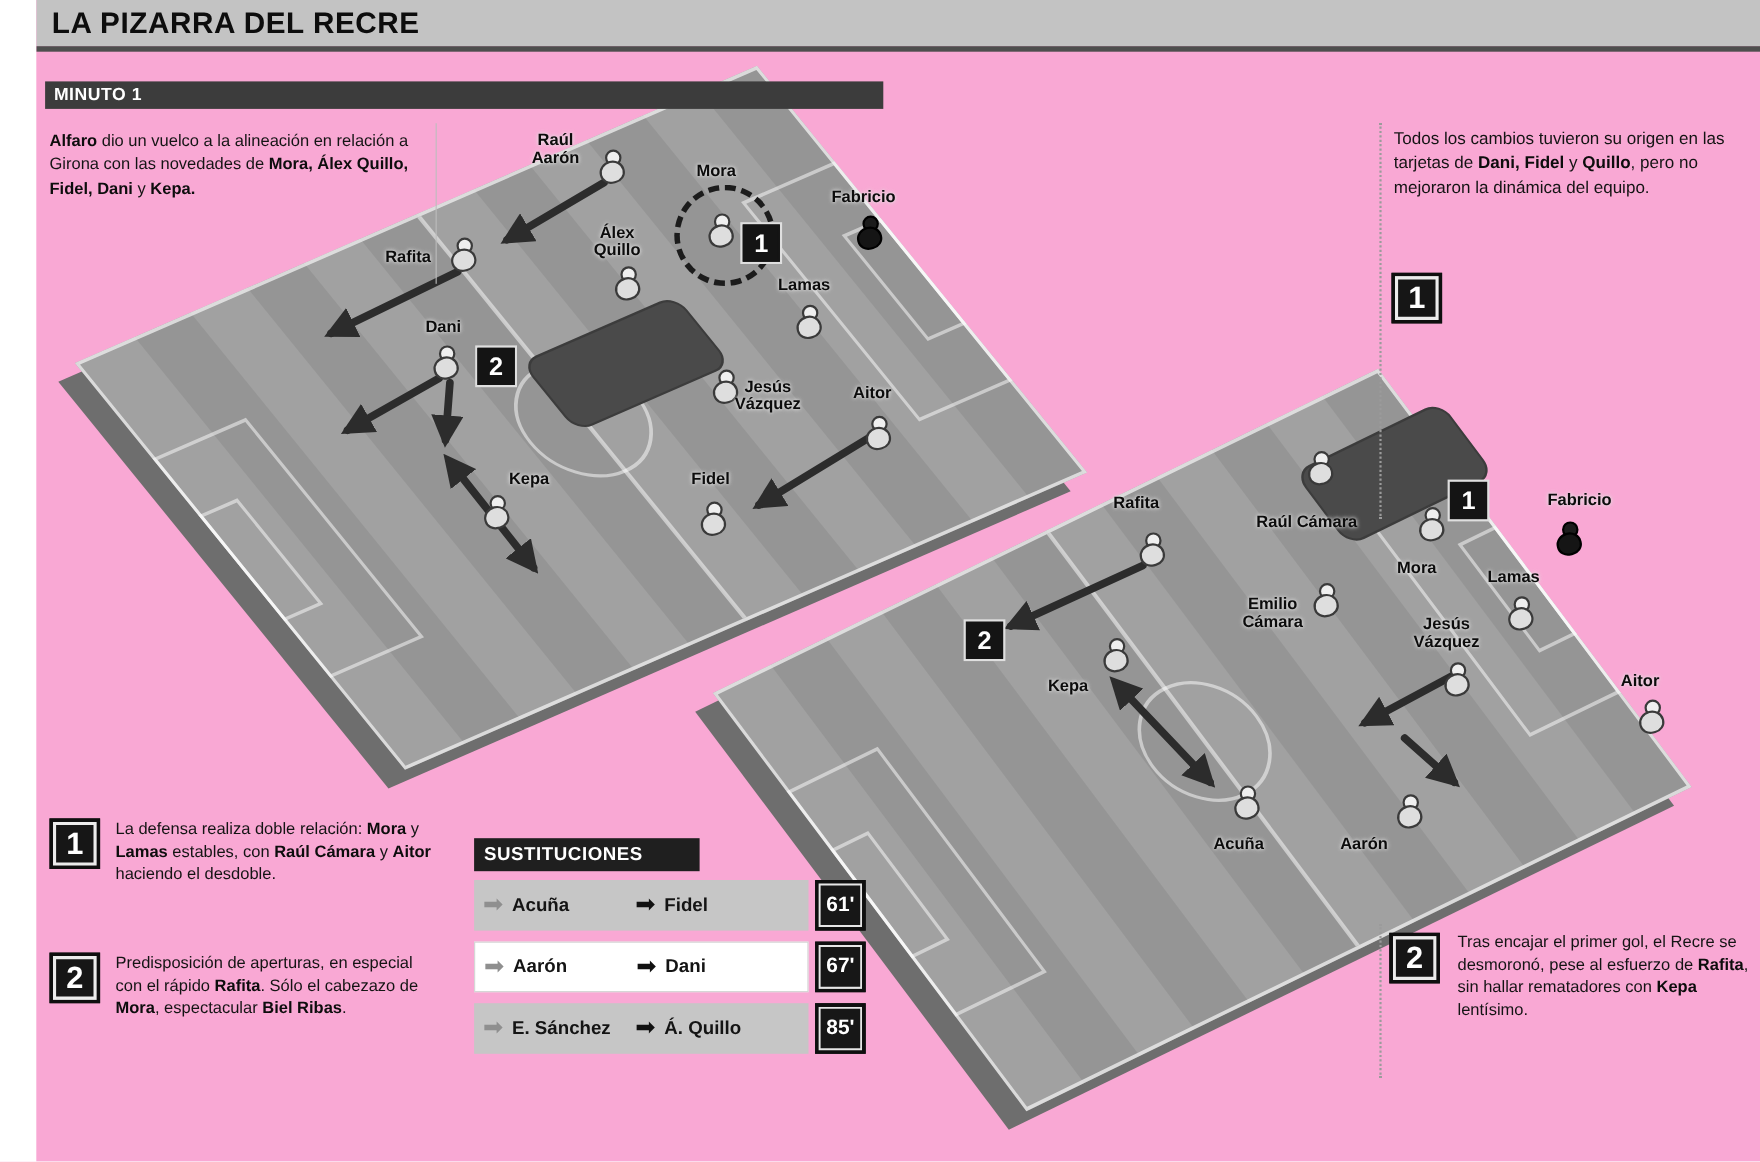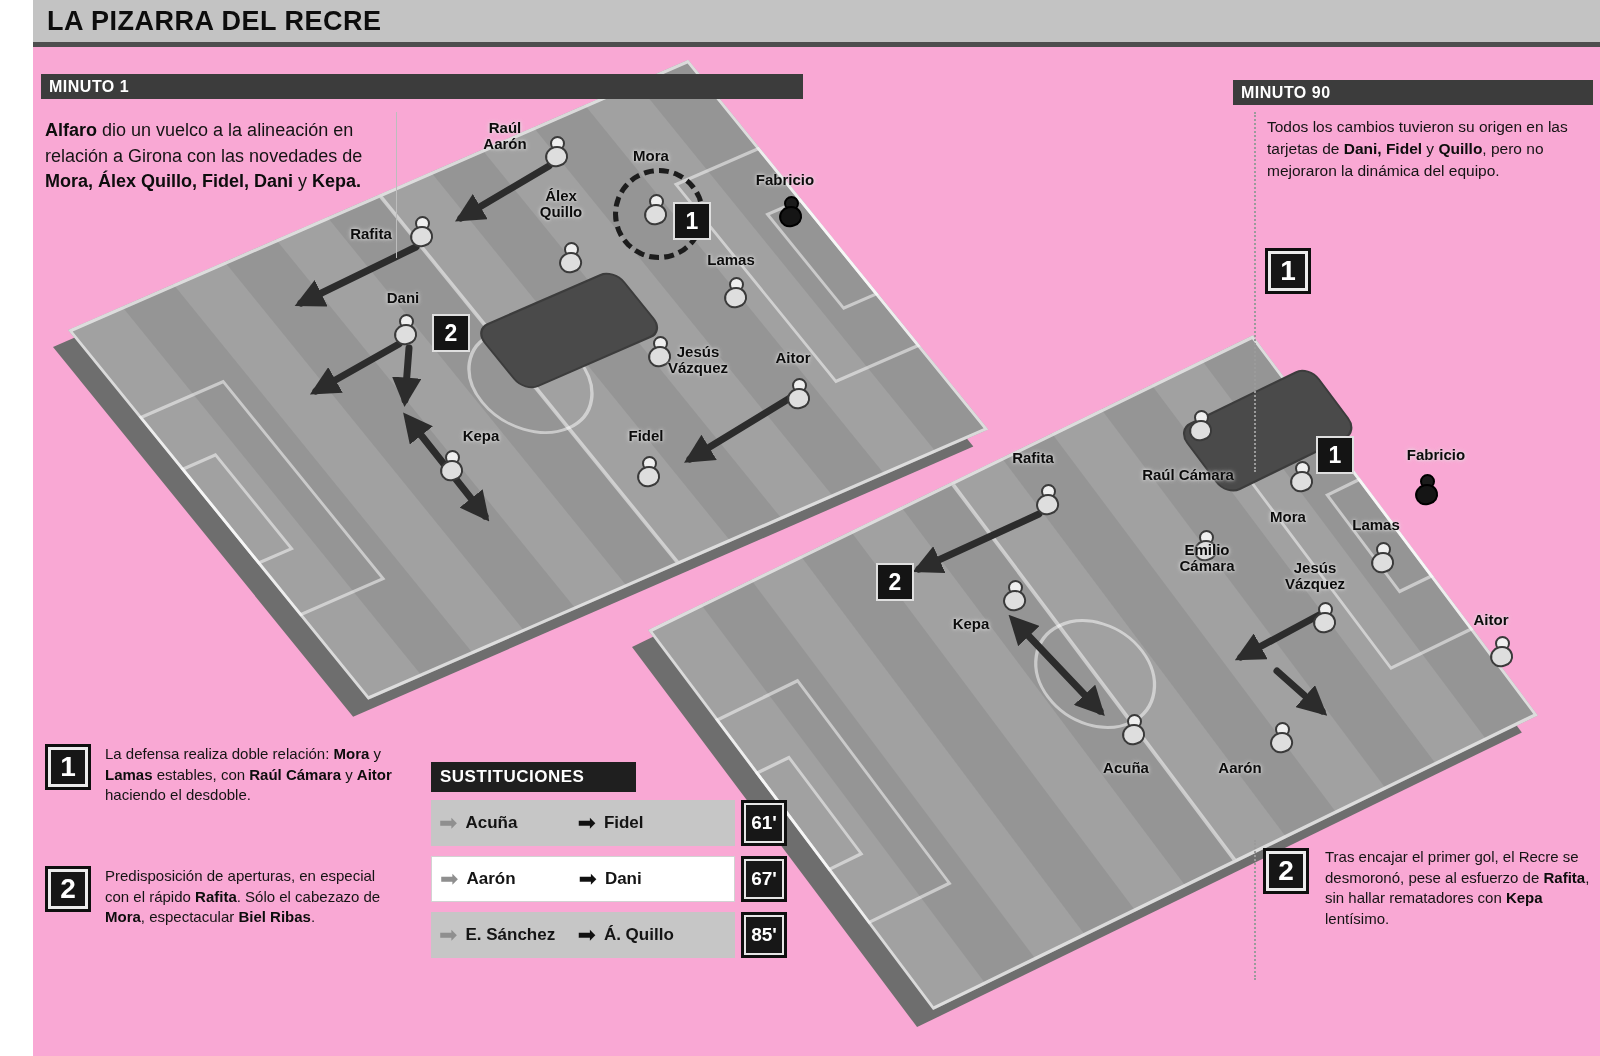--- a/index.html
+++ b/index.html
@@ -7,21 +7,21 @@
         font-family:"Liberation Sans","DejaVu Sans",sans-serif;color:#141414;margin-left:33px;}
   
   .titlebar{position:absolute;left:0;top:0;width:1600px;height:42px;background:#c3c3c3;}
   .titlebar span{display:block;padding:6px 0 0 14px;font-size:27px;font-weight:bold;letter-spacing:.5px;color:#0d0d0d;}
   .title-underline{position:absolute;left:0;top:42px;width:1600px;height:5px;background:#4e4e4e;}
   .section-bar{position:absolute;height:25px;background:#3c3c3c;color:#fff;font-weight:bold;
                font-size:16px;line-height:25px;padding-left:8px;box-sizing:border-box;letter-spacing:.5px;}
   .bar-min1{left:8px;top:74px;width:762px;}
   .bar-min90{left:1200px;top:80px;width:360px;}
   
-  .intro{position:absolute;font-size:18px;line-height:1.42;}
+  .intro{position:absolute;font-size:15px;line-height:1.42;}
   .intro-left{left:12px;top:118px;width:348px;}
   .intro-right{left:1234px;top:116px;width:330px;font-size:15.5px;}
   .note-badge{position:absolute;width:46px;height:46px;background:#161616;border:3px solid #0f0f0f;
               box-shadow:inset 0 0 0 3px #ececec;box-sizing:border-box;color:#fff;font-weight:bold;
               font-size:28px;display:flex;align-items:center;justify-content:center;}
   .note-text{position:absolute;font-size:15px;line-height:1.38;}
   .vrule{position:absolute;width:0;border-left:2px dotted #9b9b9b;}
   .vrule-a{left:1221px;top:112px;height:360px;}
   .vrule-b{left:1221px;top:840px;height:140px;}
   .vrule-c{left:363px;top:112px;height:146px;border-left:1px solid #bdbdbd;}
@@ -158,21 +158,21 @@
         <span class="head"></span>
         <span class="torso"></span>
       </div>
       <div class="p-label" style="left: 752px; top: 172px;">
         <div>Fabricio</div>
       </div>
       <div class="p-icon" style="left: 524px; top: 242px;">
         <span class="head"></span>
         <span class="torso"></span>
       </div>
-      <div class="p-label" style="left: 528px; top: 188px;">
+      <div class="p-label" style="left: 528px; top: 204px;">
         <div>Álex</div>
         <div>Quillo</div>
       </div>
       <div class="p-icon" style="left: 375px; top: 216px;">
         <span class="head"></span>
         <span class="torso"></span>
       </div>
       <div class="p-label" style="left: 338px; top: 226px;">
         <div>Rafita</div>
       </div>
@@ -253,21 +253,21 @@
         <span class="head"></span>
         <span class="torso"></span>
       </div>
       <div class="p-label" style="left: 1343px; top: 517px;">
         <div>Lamas</div>
       </div>
       <div class="p-icon" style="left: 1159px; top: 530px;">
         <span class="head"></span>
         <span class="torso"></span>
       </div>
-      <div class="p-label" style="left: 1174px; top: 542px;">
+      <div class="p-label" style="left: 1124px; top: 542px;">
         <div>Emilio</div>
         <div>Cámara</div>
       </div>
       <div class="p-icon" style="left: 1278px; top: 602px;">
         <span class="head"></span>
         <span class="torso"></span>
       </div>
       <div class="p-label" style="left: 1282px; top: 560px;">
         <div>Jesús</div>
         <div>Vázquez</div>
@@ -340,21 +340,20 @@
             <span class="sub-arrow gray">➡</span>
             <span class="sub-out">E. Sánchez</span>
             <span class="sub-arrow black">➡</span>
             <span class="sub-in">Á. Quillo</span>
           </div>
           <div class="minute-badge">85'</div>
         </div>
       </div>
   </div>
 
-  <div class="section-bar bar-min90"><span>MINUTO 90</span></div>
   <div class="vrule vrule-a"></div>
   <div class="vrule vrule-b"></div>
   <div class="intro intro-right"><span>Todos los cambios tuvieron su origen en las tarjetas de </span><b>Dani, Fidel</b><span> y </span><b>Quillo</b><span>, pero no mejoraron la dinámica del equipo.</span></div>
 
   <div class="note-badge" style="left:1232px;top:248px;">1</div>
 
   <div class="note-badge" style="left:1230px;top:848px;">2</div>
   <div class="note-text" style="left:1292px;top:847px;width:278px;"><span>Tras encajar el primer gol, el Recre se desmoronó, pese al esfuerzo de </span><b>Rafita</b><span>, sin hallar rematadores con </span><b>Kepa</b><span> lentísimo.</span></div>
 
 

